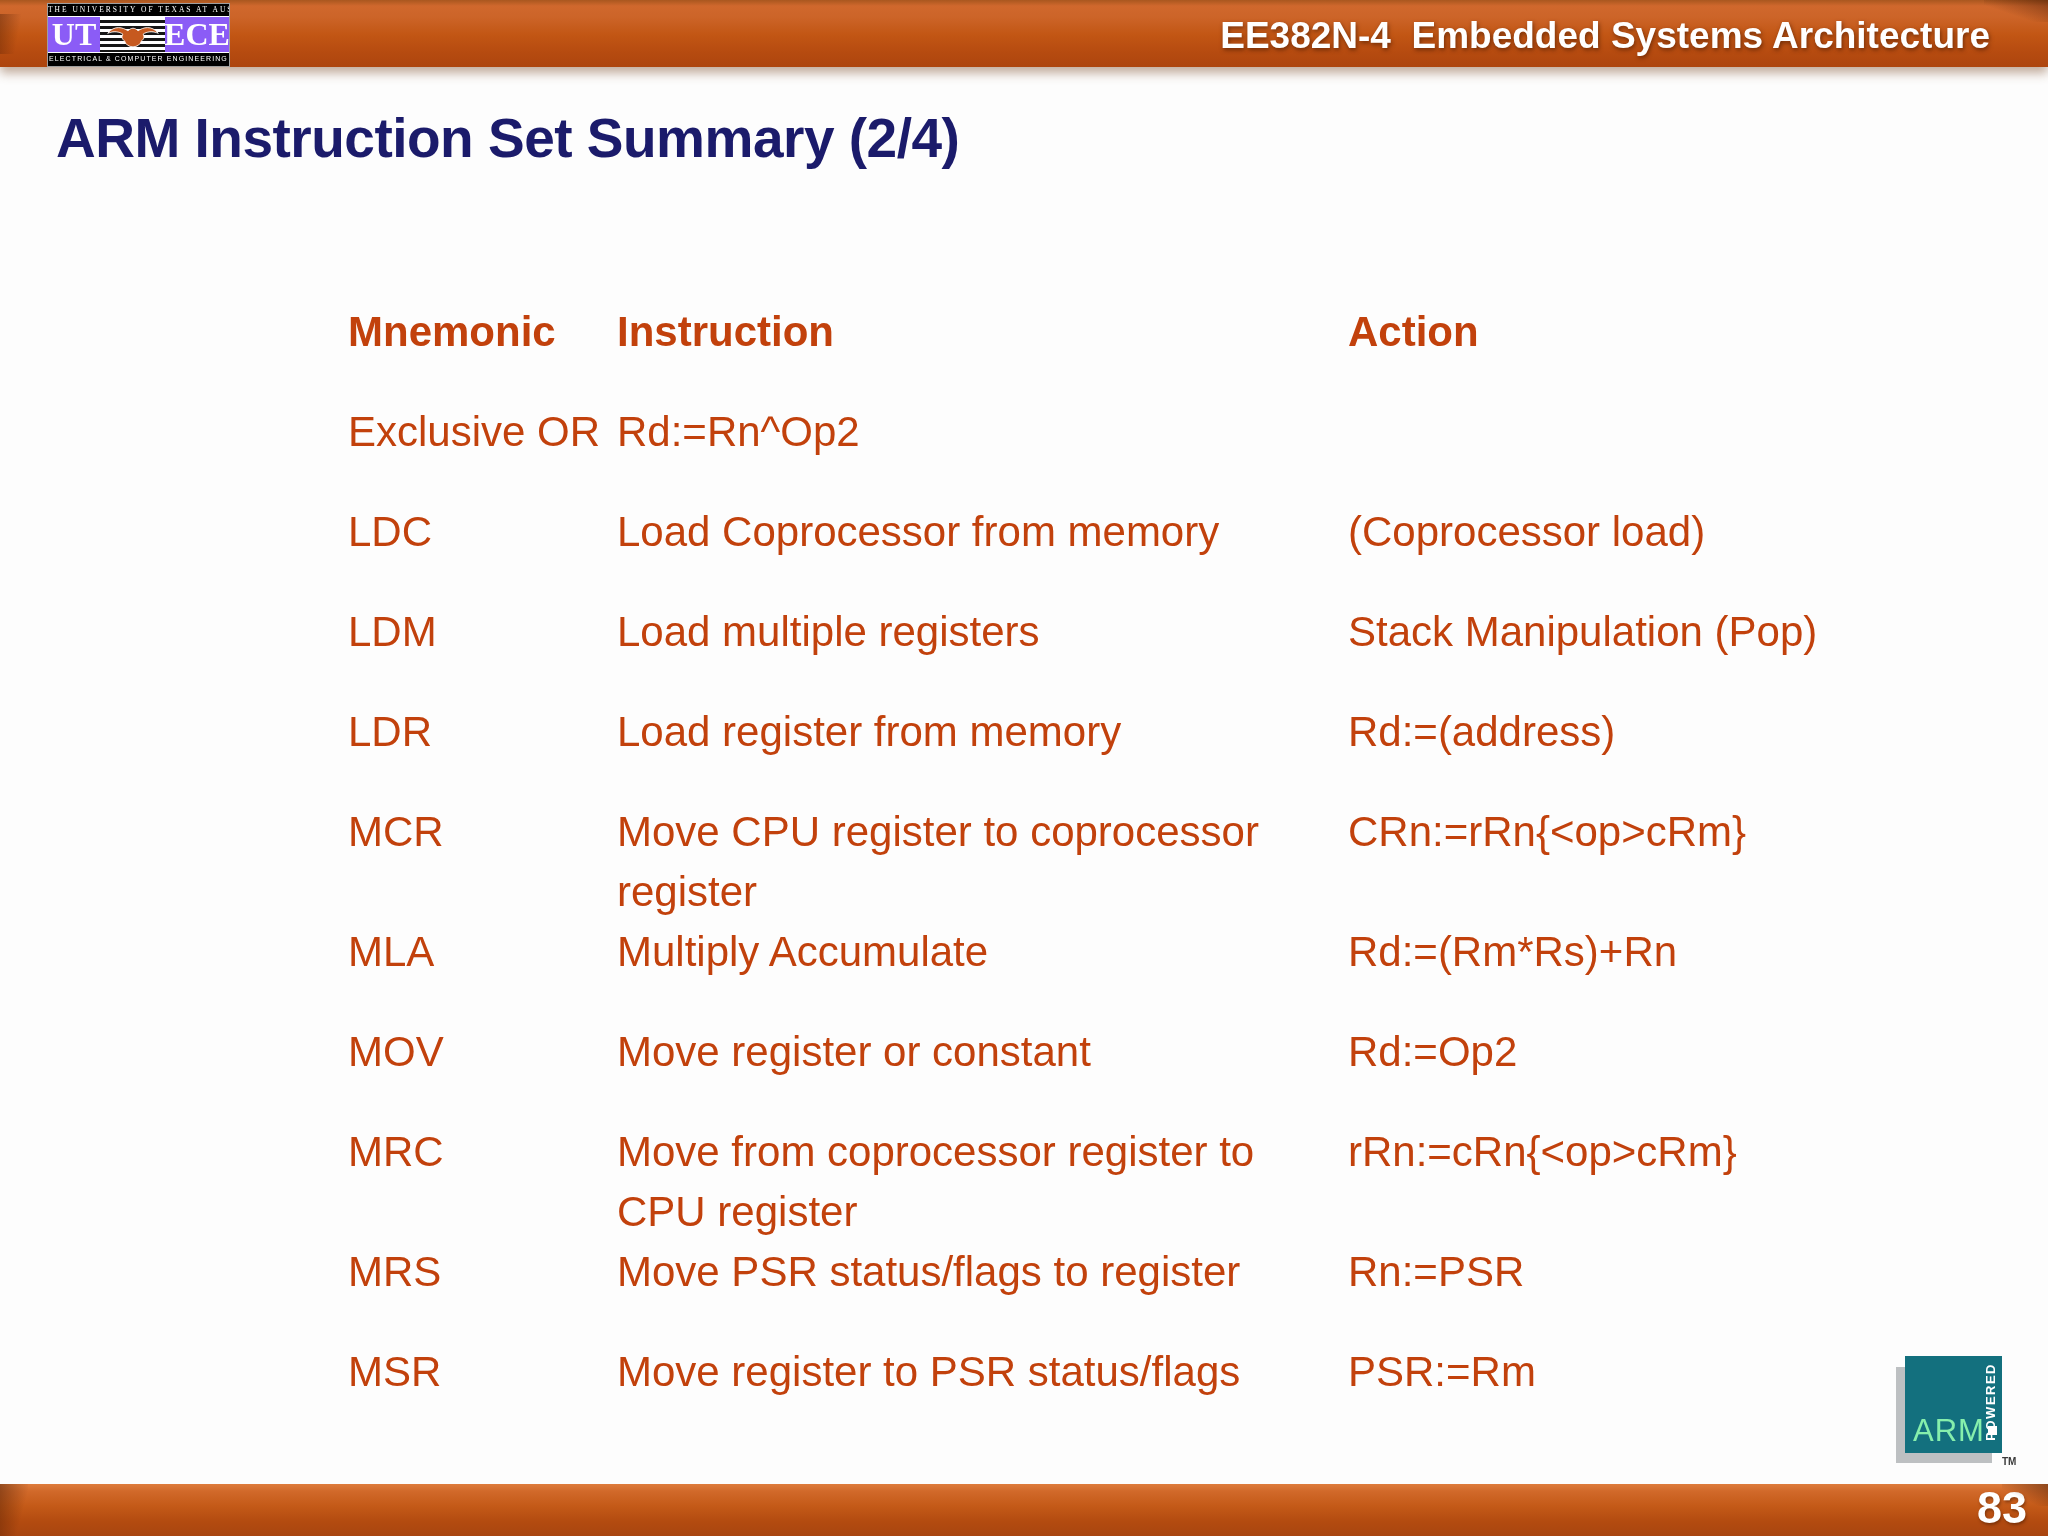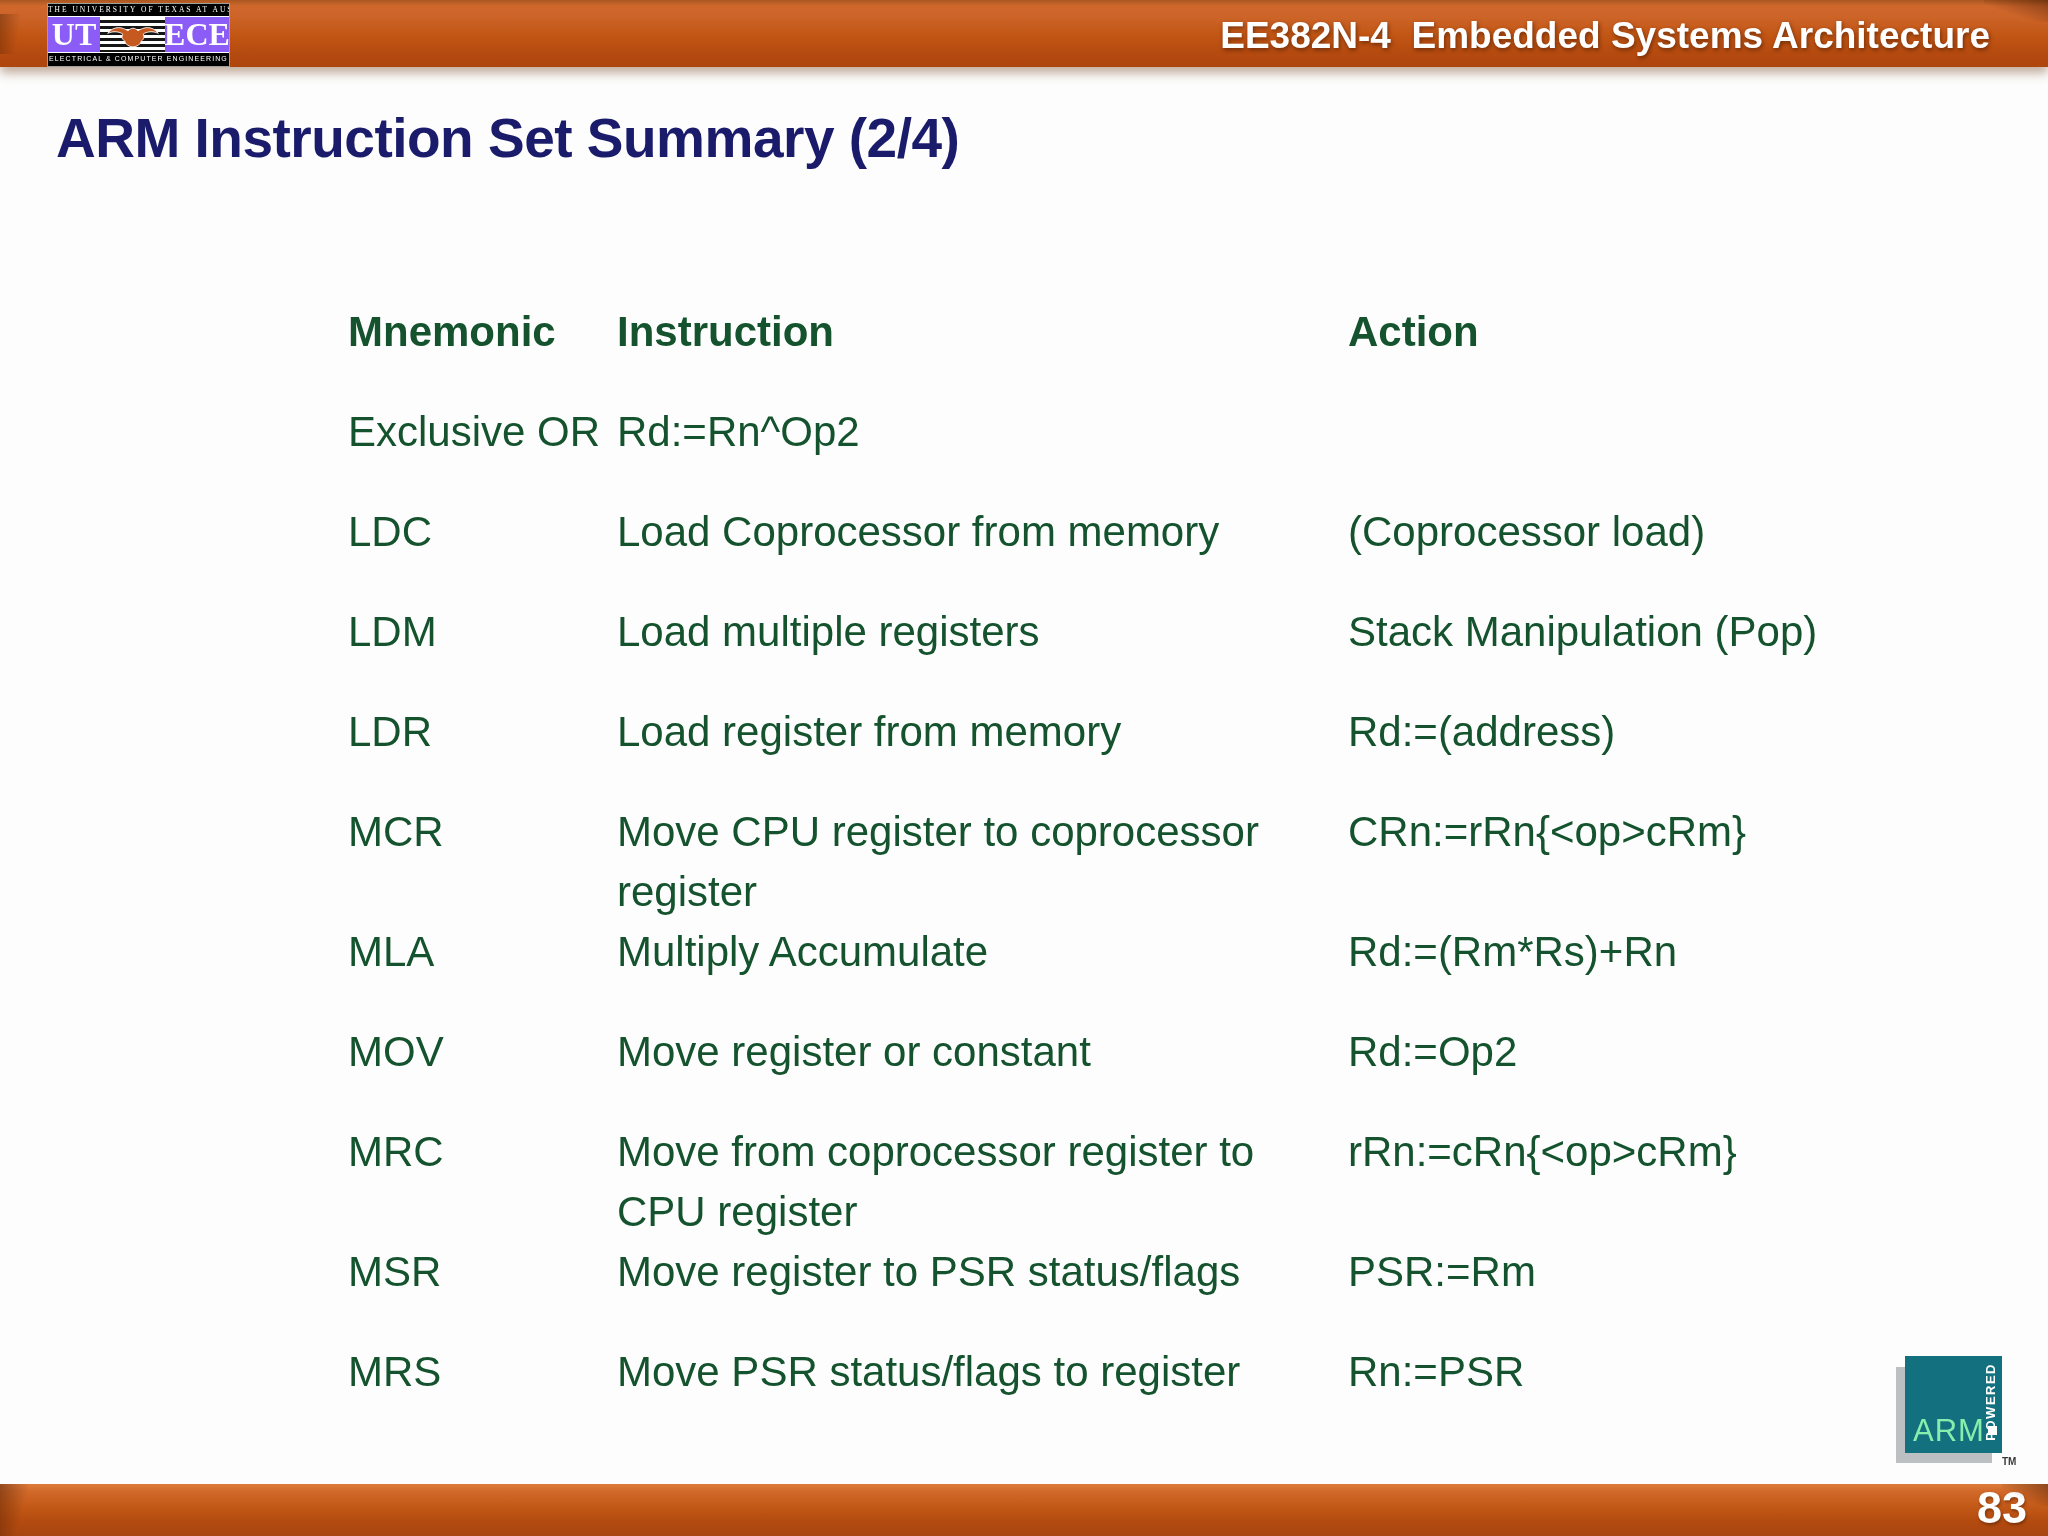--- a/index.html
+++ b/index.html
@@ -67,21 +67,21 @@
   
   .slide-title {
     position:absolute; left:56px; top:106px; margin:0;
     font-size:55px; font-weight:bold; letter-spacing:-0.5px;
     color:var(--title-navy, #1b1b6b);
   }
 
   
   .itable {
     position:absolute; left:348px; top:302px; width:1640px;
-    font-size:42px; line-height:60px; color:#14532d;
+    font-size:42px; line-height:60px; color:#c2410c;
   }
   .trow {
     display:grid; grid-template-columns:269px 731px 1fr;
     margin-bottom:40px;
   }
   .trow.two-line { margin-bottom:0;margin-top:36px; }
   .thead { font-weight:bold; }
   .cell-instruction { white-space:pre-line; }
 
   
@@ -199,29 +199,29 @@
     </div>
 
     <div class="trow two-line">
       <div class="cell cell-mnemonic">MRC</div>
       <div class="cell cell-instruction">Move from coprocessor register to
 CPU register</div>
       <div class="cell cell-action">rRn:=cRn{&lt;op&gt;cRm}</div>
     </div>
 
     <div class="trow">
+      <div class="cell cell-mnemonic">MRS</div>
+      <div class="cell cell-instruction">Move PSR status/flags to register</div>
+      <div class="cell cell-action">Rn:=PSR</div>
+    </div>
+
+    <div class="trow">
       <div class="cell cell-mnemonic">MSR</div>
       <div class="cell cell-instruction">Move register to PSR status/flags</div>
       <div class="cell cell-action">PSR:=Rm</div>
-    </div>
-
-    <div class="trow">
-      <div class="cell cell-mnemonic">MRS</div>
-      <div class="cell cell-instruction">Move PSR status/flags to register</div>
-      <div class="cell cell-action">Rn:=PSR</div>
     </div>
   </div>
   </div>
 
   <div class="armlogo">
     <div class="arm-shadow"></div>
     <div class="arm-square">
       <div class="arm-word">
         <span>ARM</span>
         <span class="arm-dot"></span>

